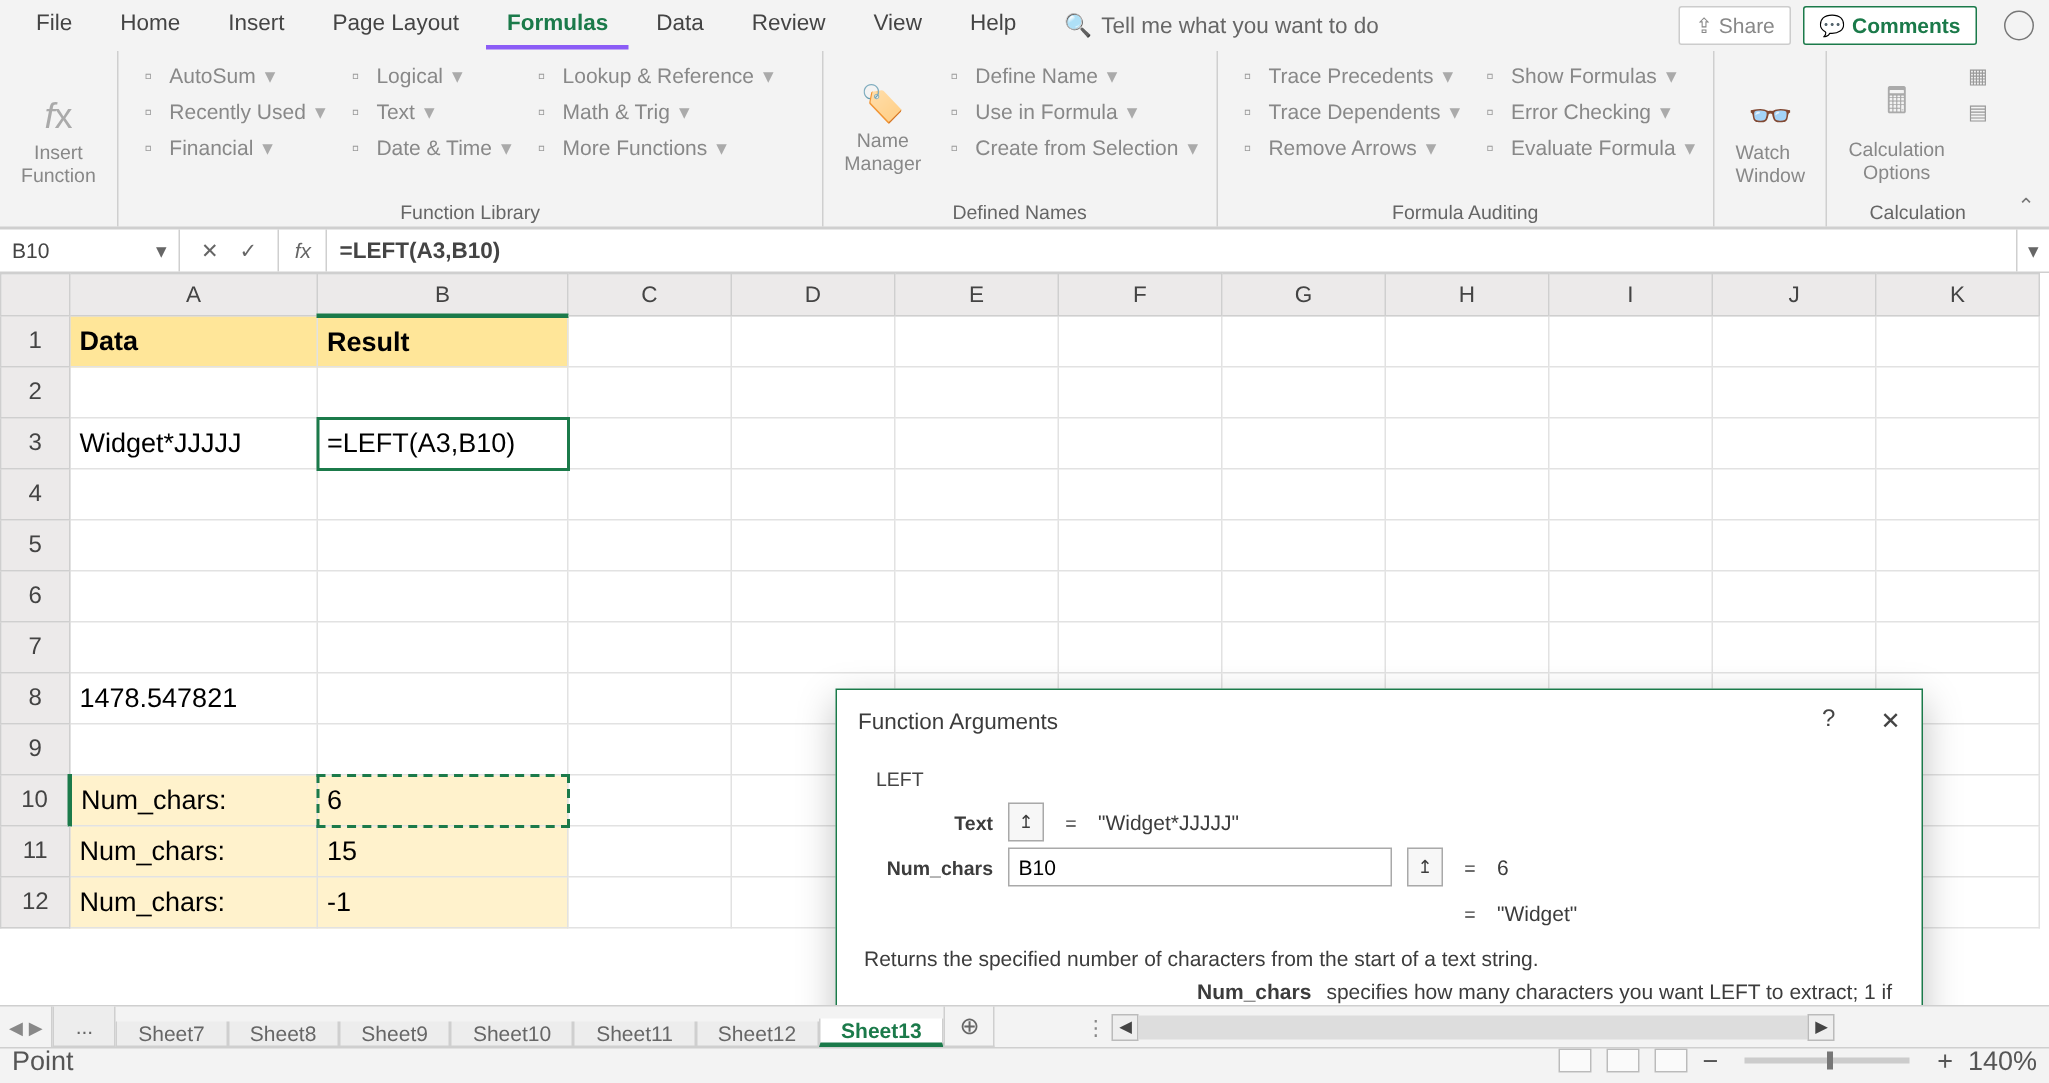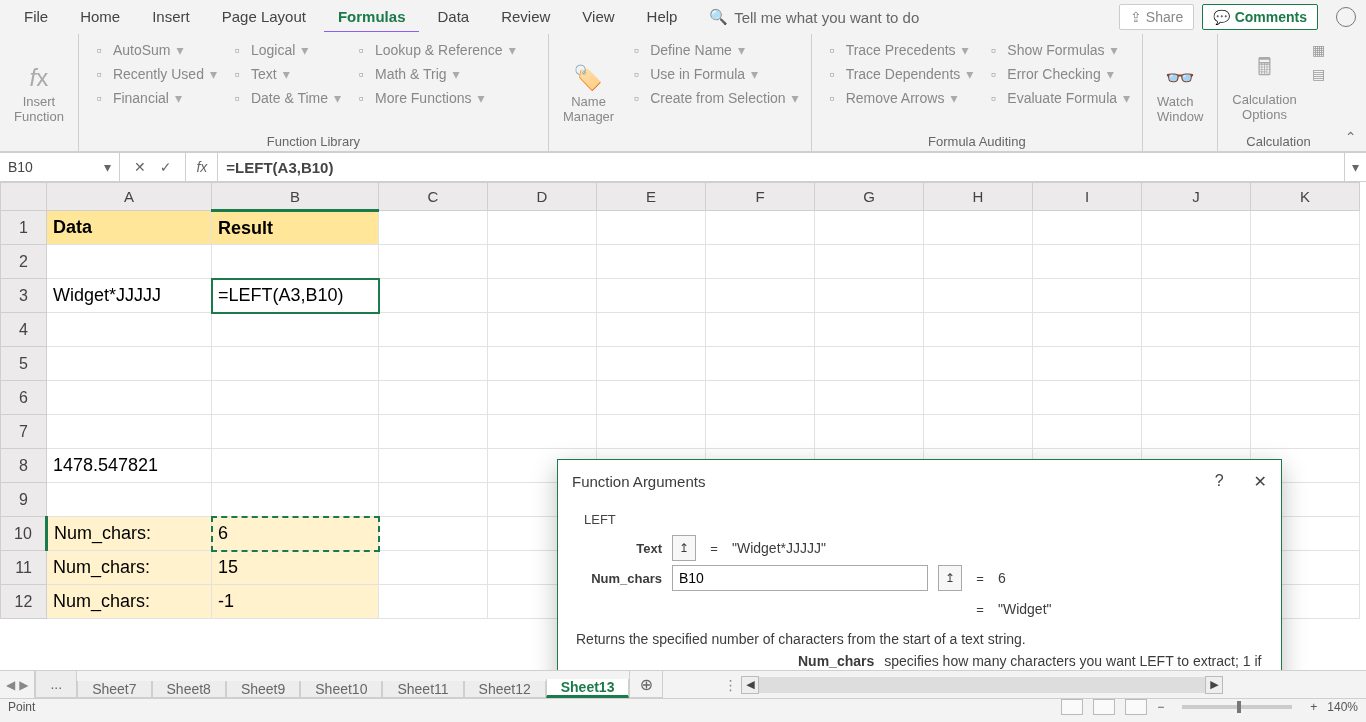--- a/index.html
+++ b/index.html
@@ -2,21 +2,21 @@
 <html><head>
 <meta charset="utf-8">
 <style>
 * { box-sizing: border-box; margin: 0; padding: 0; font-family: "Segoe UI", Arial, sans-serif; }
 html, body { width: 1366px; height: 722px; background: #f3f3f3; overflow: hidden; font-size: 14px; color: #444; }
 
 
 .menubar { height: 34px; display: flex; align-items: center; padding: 0 10px; gap: 8px; }
 .menubar .menu-left { display:flex; gap: 4px; }
 .menubar .tab { padding: 6px 14px; color: #444; cursor: pointer; font-size: 15px; }
-.menubar .tab.active { color: #1b7a4a; border-bottom: 1px solid #8b5cf6; font-weight: 600; }
+.menubar .tab.active { color: #1b7a4a; border-bottom: 3px solid #8b5cf6; font-weight: 600; }
 .menubar .tellme { display:flex; align-items:center; gap:6px; color:#666; margin-left: 10px; font-size: 15px; }
 .menubar .spacer { flex:1; }
 .menubar .rbtn { border:1px solid #ccc; padding:4px 10px; border-radius:2px; color:#888; font-size:14px; display:flex; align-items:center; gap:4px; background:#fff; }
 .menubar .rbtn.comments { color:#1b7a4a; border-color:#1b7a4a; font-weight:600; }
 .smiley { width:20px; height:20px; border:1.5px solid #777; border-radius:50%; margin-left:10px; position:relative; }
 
 
 .ribbon { height: 118px; border-bottom:1px solid #cfcfcf; display:flex; }
 .rgroup { border-right:1px solid #cfcfcf; padding: 4px 8px 2px 8px; display:flex; flex-direction:column; }
 .rgroup .body { flex:1; display:flex; gap:4px; }
@@ -78,21 +78,21 @@
 .sheettabs .nav { display:flex; align-items:center; gap:4px; padding:0 6px; color:#888; font-size:12px; border-right:1px solid #cfcfcf; }
 .sheettabs .tabs { display:flex; align-items:flex-end; }
 .sheettabs .stab { padding:0 14px; border:1px solid #cfcfcf; border-top:none; background:#ededed; display:flex; align-items:center; font-size:14px; color:#666; }
 .sheettabs .stab.active { background:#fff; color:#1b7a4a; font-weight:600; border-bottom:3px solid #1b7a4a; }
 .sheettabs .plus { display:flex; align-items:center; justify-content:center; width:34px; color:#666; font-size:16px; border:1px solid #cfcfcf; border-top:none; }
 .sheettabs .hscroll { width:490px; display:flex; align-items:center; padding:0 4px; }
 .sheettabs .track { flex:1; height:16px; background:#ddd; }
 .sheettabs .arrow { width:18px; height:18px; display:flex; align-items:center; justify-content:center; border:1px solid #bbb; background:#eee; font-size:11px; }
 
 
-.status { height:17px; background:#f3f3f3; border-top:1px solid #cfcfcf; display:flex; align-items:center; padding:0 8px; font-size:12px; color:#555; }
+.status { height:17px; background:#f3f3f3; border-top:1px solid #cfcfcf; display:flex; align-items:center; padding:0 8px; font-size:18px; color:#555; }
 .status .sp { flex:1; }
 .status .icons { display:flex; gap:10px; align-items:center; }
 .status .vbtn { width:22px; height:16px; border:1px solid #bbb; background:#fafafa; }
 .status .zoomslider { width:110px; height:4px; background:#ccc; position:relative; margin:0 8px; }
 .status .zoomslider::after { content:""; position:absolute; left:50%; top:-4px; width:4px; height:12px; background:#777; }
 
 .collapse-arrow { width:24px; display:flex; align-items:flex-end; justify-content:center; color:#777; padding-bottom:6px; }
 </style>
 </head>
 <body>
@@ -209,20 +209,21 @@
             <span>Use in Formula</span> 
             <span style="color:#aaa">▾</span>
           </div>
           <div class="smallbtn">
             <span class="ico">▫</span>
             <span>Create from Selection</span> 
             <span style="color:#aaa">▾</span>
           </div>
         </div>
     </div>
+    <div class="label">Defined Names</div>
   </div>
   <div class="rgroup">
     <div class="body">
       <div class="smallcol" id="aud1">
           <div class="smallbtn">
             <span class="ico">▫</span>
             <span>Trace Precedents</span> 
             <span style="color:#aaa">▾</span>
           </div>
           <div class="smallbtn">

